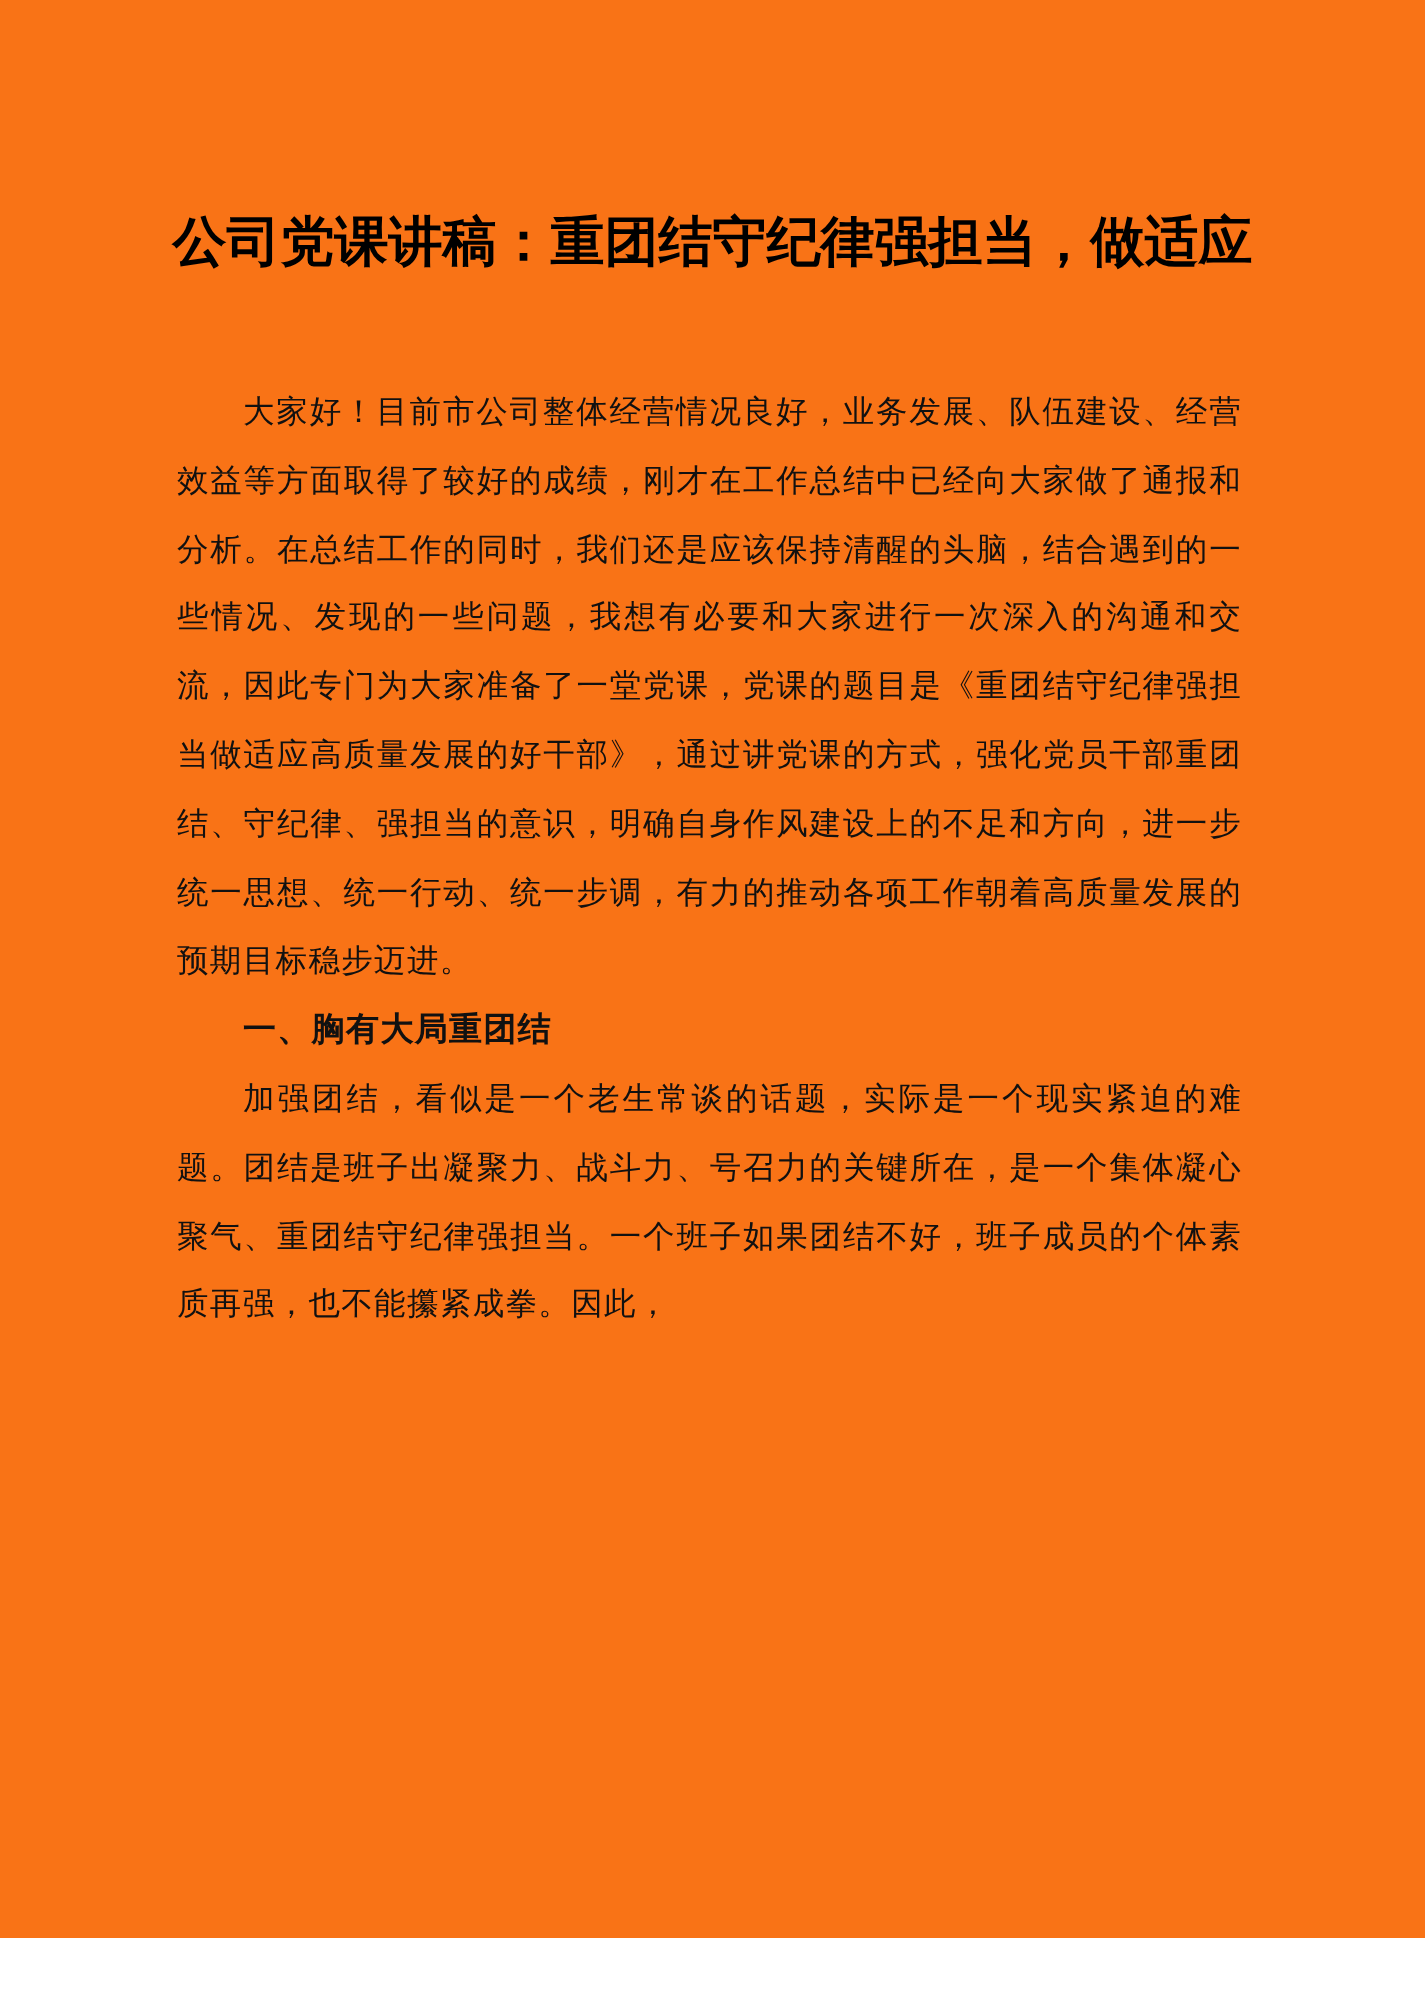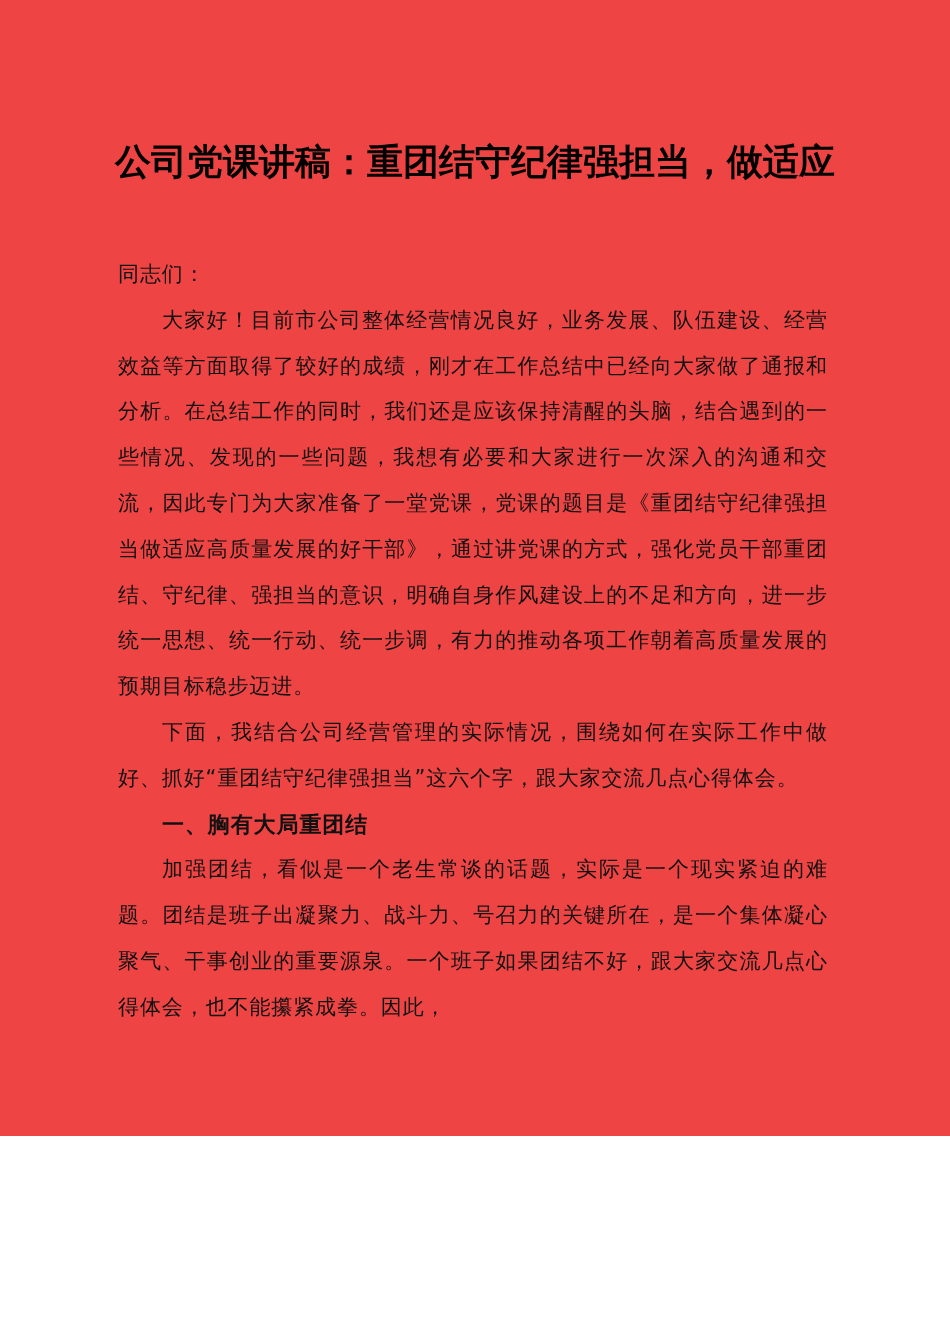--- a/index.html
+++ b/index.html
@@ -1,18 +1,18 @@
 <!DOCTYPE html>
 <html><head>
 <meta charset="utf-8">
 <style>
   html, body { margin: 0; padding: 0; background: #ffffff; }
   body { width: 950px; height: 1344px; position: relative; overflow: hidden; }
   .page {
-    position: absolute; left: 0; top: 0; width: 950px; height: 1136px; background: #ef4444;
+    position: absolute; left: 0; top: 0; width: 950px; height: 1292px; background: #f97316;
   }
   .title {
     position: absolute; left: 100px; width: 750px; top: 136px;
     text-align: center;
     font-family: "DejaVu Serif", "Liberation Serif", serif;
     font-weight: bold; font-size: 36px; line-height: 50px; color: #000;
     letter-spacing: 0px;
   }
   .body {
     position: absolute; left: 118px; width: 710px; top: 252px;
@@ -27,19 +27,17 @@
 </style>
 </head>
 <body>
 
 <div class="page">
   <div class="title">
     <div>公司党课讲稿：重团结守纪律强担当，做适应</div>
   </div>
 
   <div class="body">
-    <p>同志们：</p>
     <p class="indent">大家好！目前市公司整体经营情况良好，业务发展、队伍建设、经营效益等方面取得了较好的成绩，刚才在工作总结中已经向大家做了通报和分析。在总结工作的同时，我们还是应该保持清醒的头脑，结合遇到的一些情况、发现的一些问题，我想有必要和大家进行一次深入的沟通和交流，因此专门为大家准备了一堂党课，党课的题目是《重团结守纪律强担当做适应高质量发展的好干部》，通过讲党课的方式，强化党员干部重团结、守纪律、强担当的意识，明确自身作风建设上的不足和方向，进一步统一思想、统一行动、统一步调，有力的推动各项工作朝着高质量发展的预期目标稳步迈进。</p>
-    <p class="indent">下面，我结合公司经营管理的实际情况，围绕如何在实际工作中做好、抓好“重团结守纪律强担当”这六个字，跟大家交流几点心得体会。</p>
     <p class="heading">一、胸有大局重团结</p>
-    <p class="indent">加强团结，看似是一个老生常谈的话题，实际是一个现实紧迫的难题。团结是班子出凝聚力、战斗力、号召力的关键所在，是一个集体凝心聚气、干事创业的重要源泉。一个班子如果团结不好，跟大家交流几点心得体会，也不能攥紧成拳。因此，</p>
+    <p class="indent">加强团结，看似是一个老生常谈的话题，实际是一个现实紧迫的难题。团结是班子出凝聚力、战斗力、号召力的关键所在，是一个集体凝心聚气、重团结守纪律强担当。一个班子如果团结不好，班子成员的个体素质再强，也不能攥紧成拳。因此，</p>
   </div>
 </div>
 
 </body></html>

